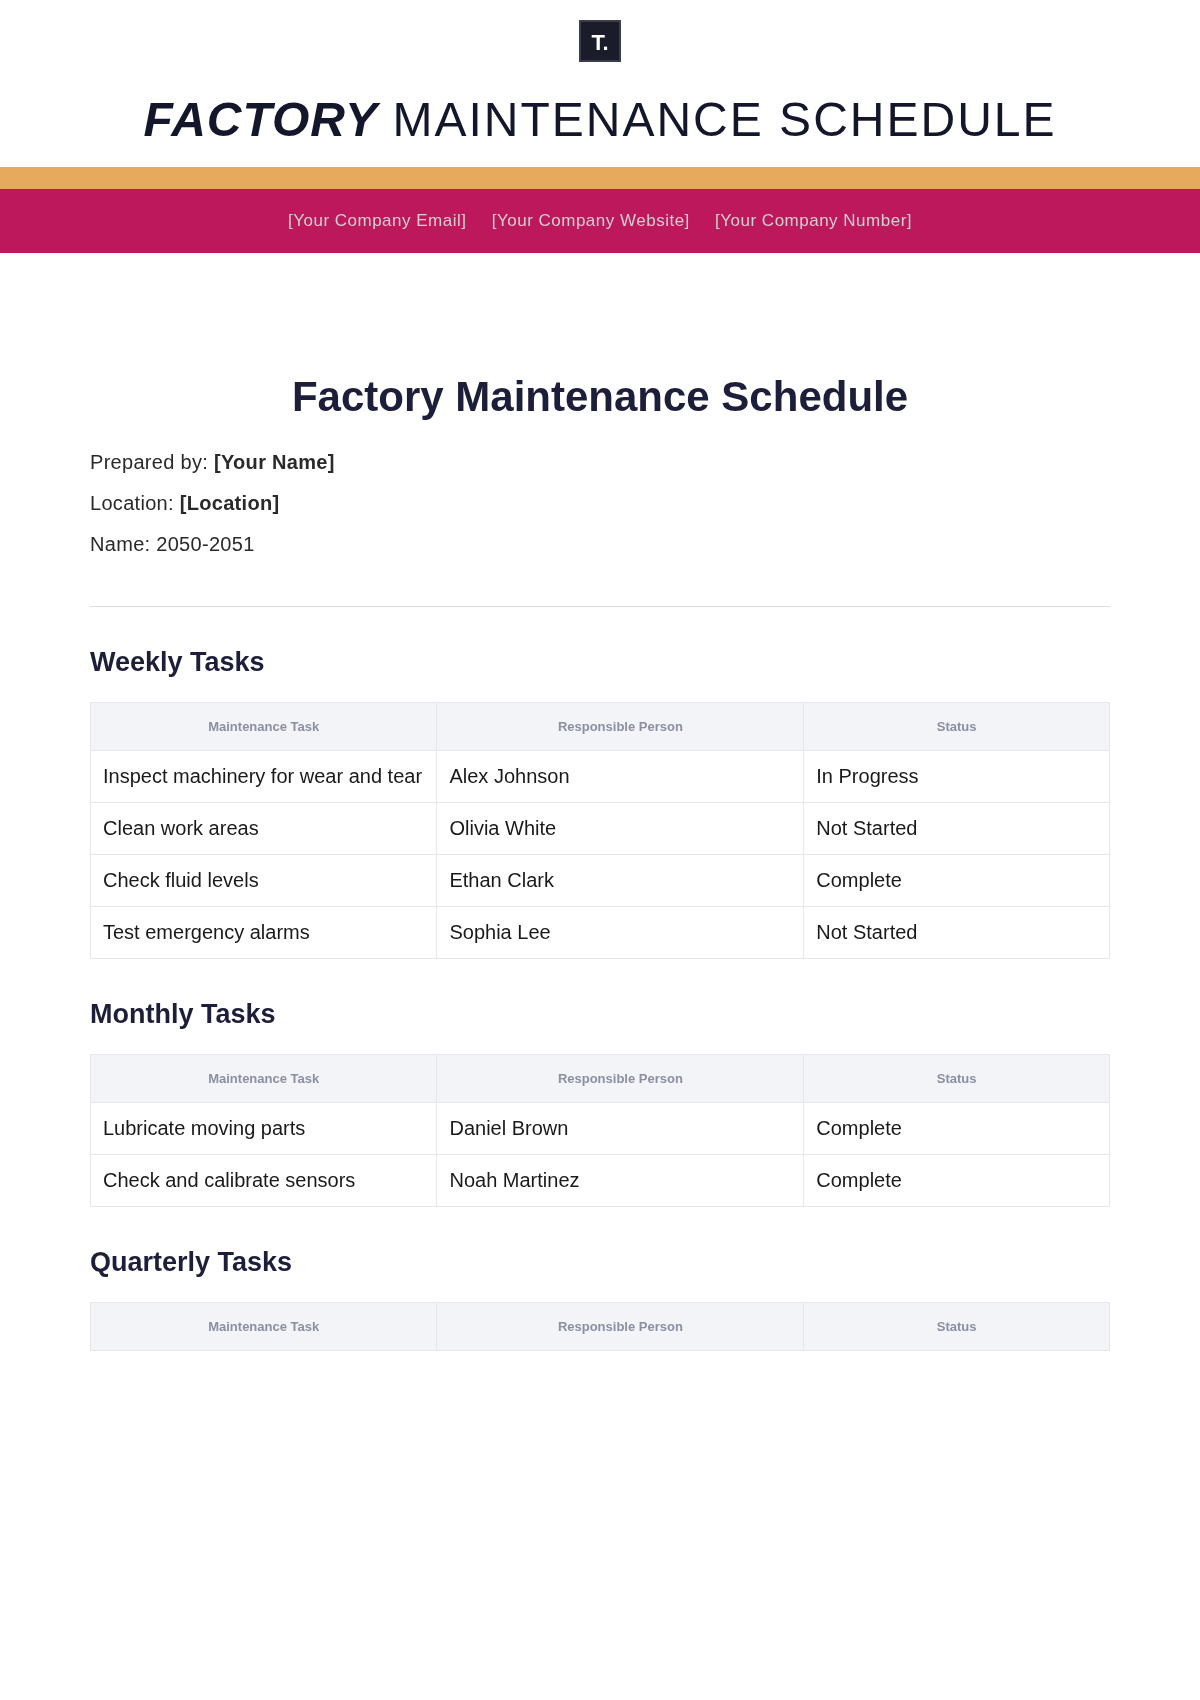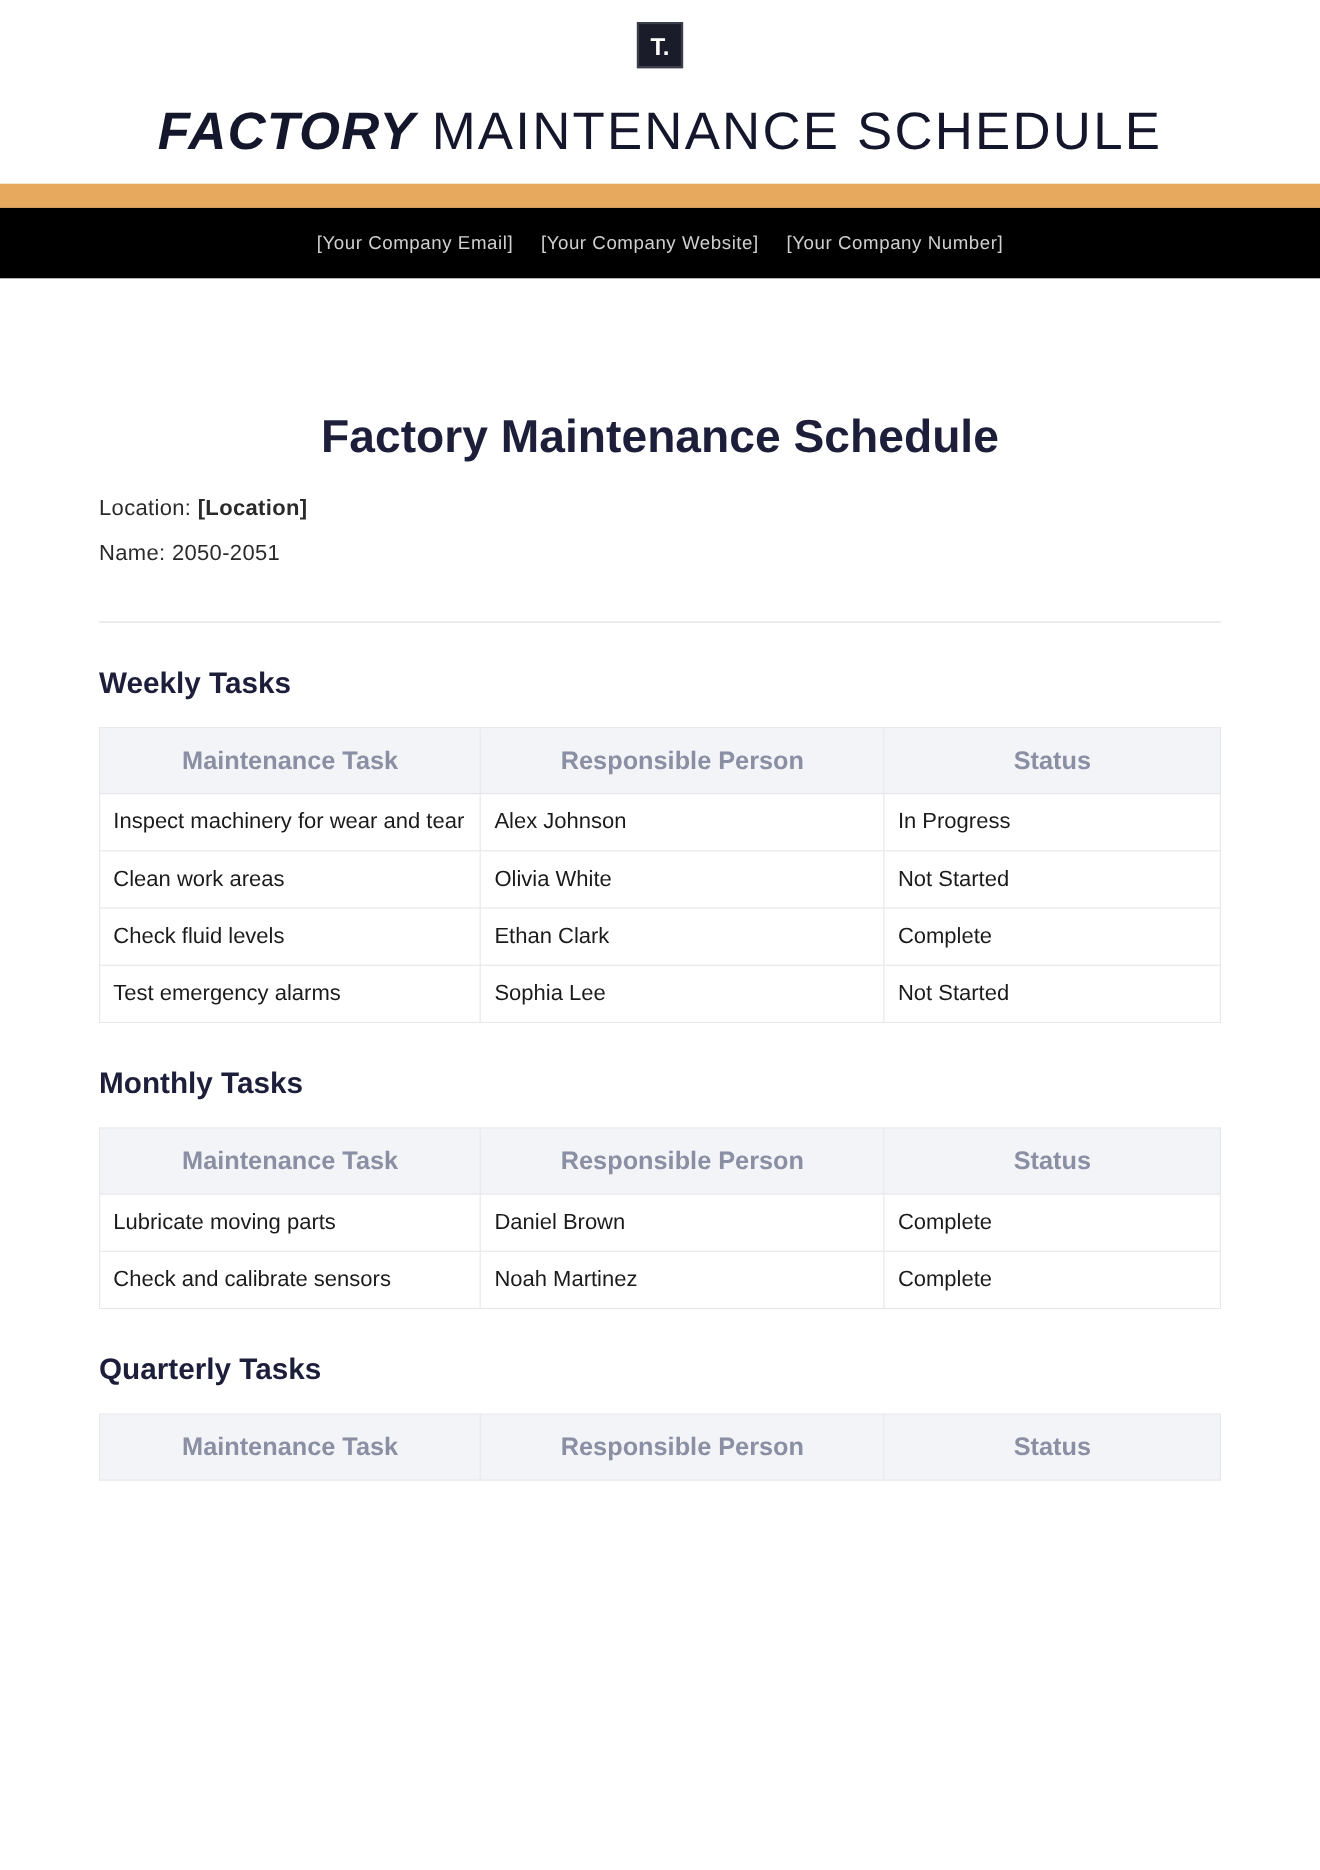--- a/index.html
+++ b/index.html
@@ -35,21 +35,21 @@
     color: #14172b;
     letter-spacing: 1px;
   }
   .main-title .bold { font-weight: 900; font-style: italic; }
   .main-title .light { font-weight: 400; letter-spacing: 2px; }
   .orange-bar {
     height: 22px;
     background: #e6a95e;
   }
   .black-bar {
-    background: #000000;
+    background: #be185d;
     color: #d0d0d0;
     text-align: center;
     padding: 22px 0;
     font-size: 17px;
     letter-spacing: 0.5px;
   }
   .black-bar span { margin: 0 10px; }
   .content {
     padding: 120px 90px 40px;
   }
@@ -80,21 +80,21 @@
   }
   table.tasks {
     width: 100%;
     border-collapse: collapse;
     table-layout: fixed;
   }
   table.tasks th {
     background: #f3f4f8;
     color: #8a8fa3;
     font-weight: 600;
-    font-size: 23px;
+    font-size: 13px;
     padding: 16px 12px;
     text-align: center;
     border: 1px solid #e6e6ec;
   }
   table.tasks td {
     border: 1px solid #e6e6ec;
     padding: 14px 12px;
     font-size: 20px;
     color: #1a1a1a;
     vertical-align: top;
@@ -121,20 +121,24 @@
 <div class="black-bar">
   <span>[Your Company Email]</span>
   <span>[Your Company Website]</span>
   <span>[Your Company Number]</span>
 </div>
 
 <div class="content">
 
   <h1 class="doc-title">Factory Maintenance Schedule</h1>
 
+  <p class="meta-line">
+    <span>Prepared by:</span>
+    <span class="placeholder">[Your Name]</span>
+  </p>
   <p class="meta-line">
     <span>Location:</span>
     <span class="placeholder">[Location]</span>
   </p>
   <p class="meta-line">
     <span>Name:</span>
     <span>2050-2051</span>
   </p>
 
   <hr class="divider">

